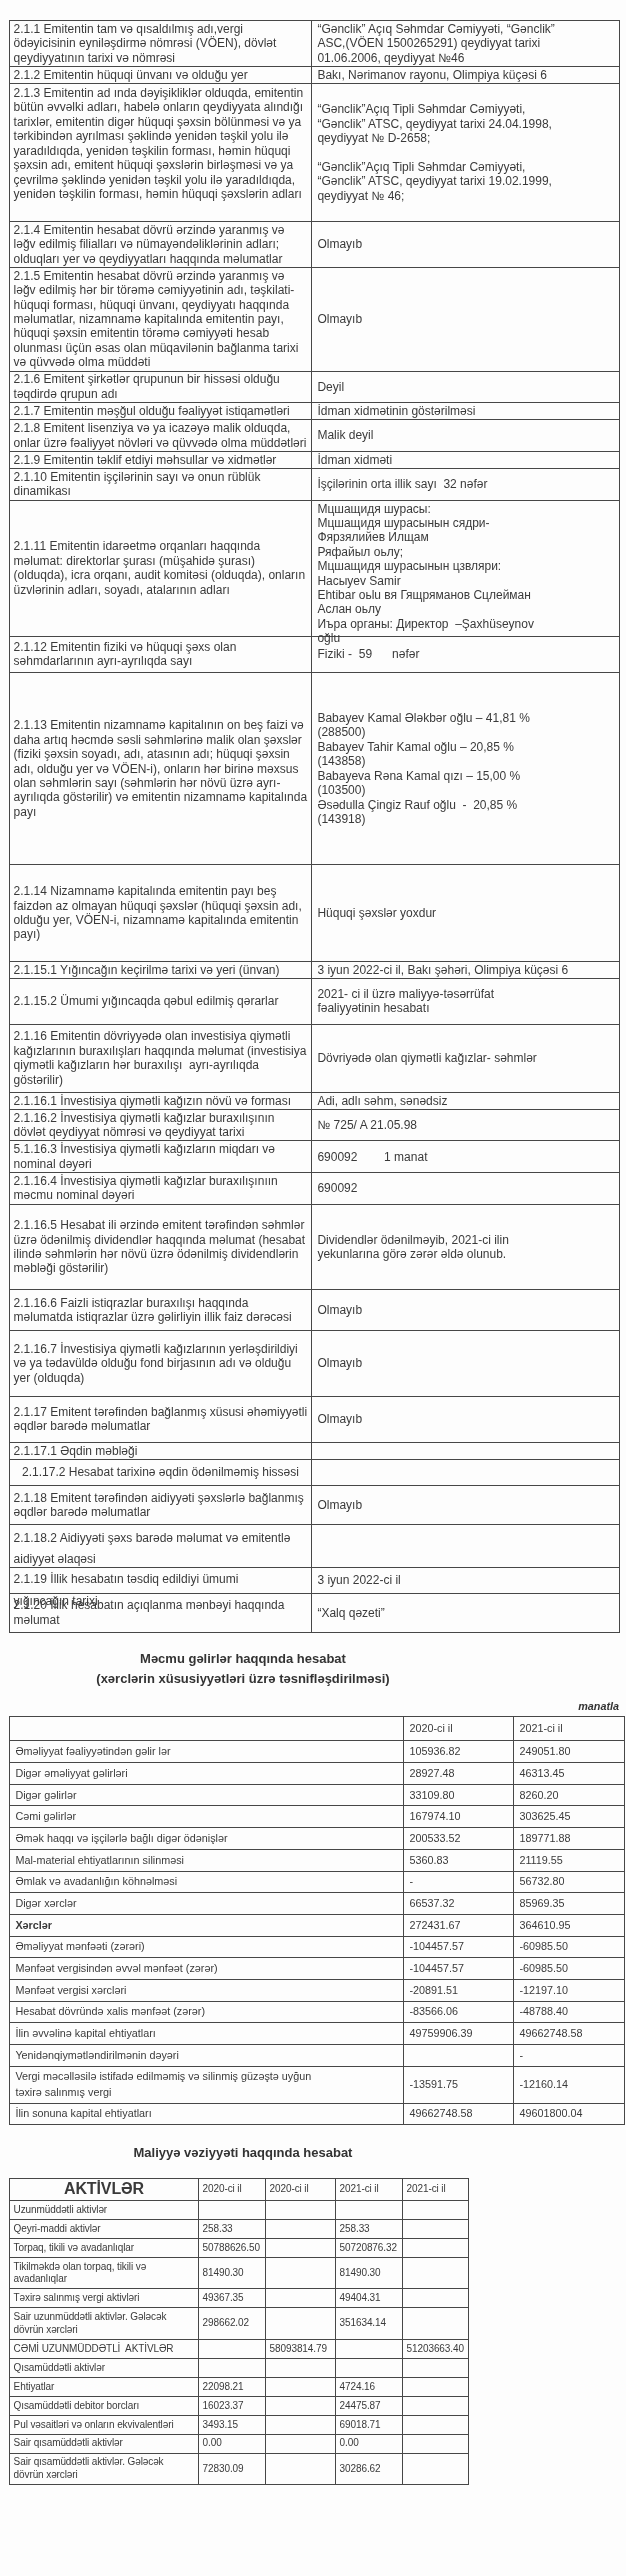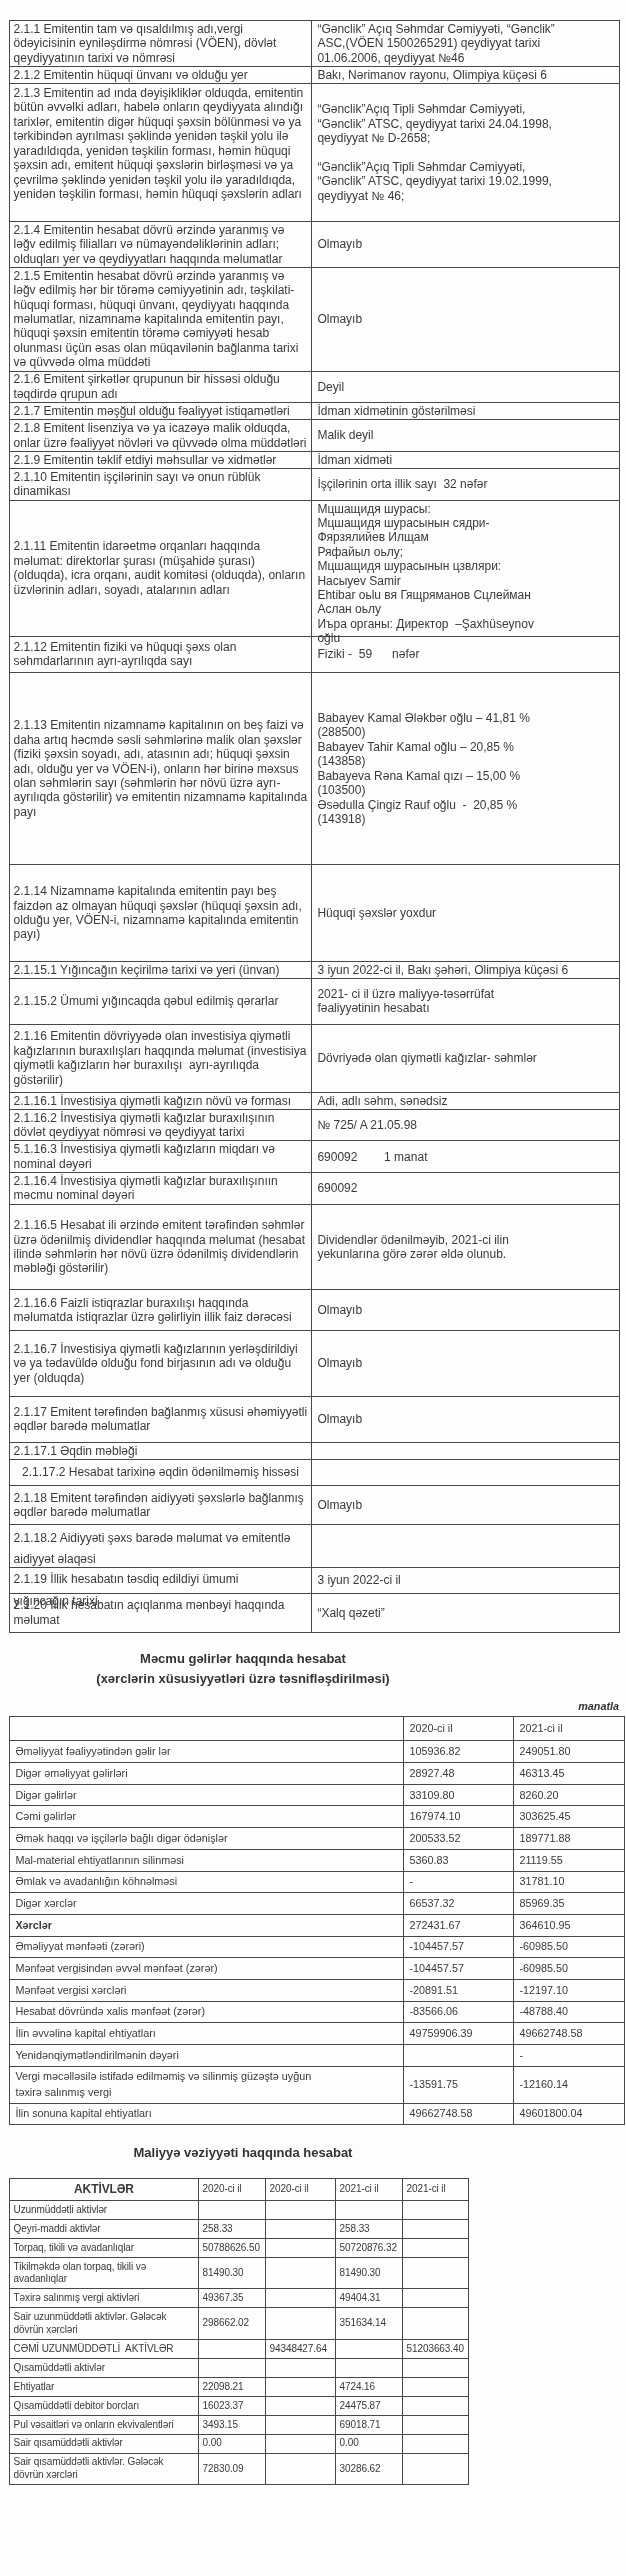--- a/index.html
+++ b/index.html
@@ -23,21 +23,21 @@
   .manat{width:619px;text-align:right;font-style:italic;font-weight:bold;font-size:10.8px;margin-top:11px;color:#333;}
   
   .income{width:615px;margin:4.5px 0 0 9px;font-size:10.8px;line-height:15.3px;border:1.8px solid #474747;}
   .income td{border:0.9px solid #474747;padding:2.7px 5.4px;vertical-align:middle;white-space:pre-wrap;}
   .income td.hd{height:18px;}
   
   .bal-title{margin-top:18px;}
   .balance{width:458px;margin:14.4px 0 0 9px;font-size:10px;line-height:12.6px;border:1.8px solid #474747;}
   .balance td{border:0.9px solid #474747;padding:2.7px 3.6px;vertical-align:middle;white-space:pre-wrap;letter-spacing:-0.1px;}
   .balance td.hd{height:16px;}
-  .balance td.aktiv-hd{text-align:center;font-weight:bold;font-size:12px;}
+  .balance td.aktiv-hd{text-align:center;font-weight:bold;font-size:16px;}
   .bold{font-weight:bold;}
 </style>
 </head>
 <body>
 
 <div>
 
   <table class="info">
     <colgroup>
         <col style="width:302px">
@@ -368,21 +368,21 @@
           <td>189771.88</td>
         </tr>
         <tr>
           <td>Mal-material ehtiyatlarının silinməsi</td>
           <td>5360.83</td>
           <td>21119.55</td>
         </tr>
         <tr>
           <td>Əmlak və avadanlığın köhnəlməsi</td>
           <td>-</td>
-          <td>31781.10</td>
+          <td>56732.80</td>
         </tr>
         <tr>
           <td>Digər xərclər</td>
           <td>66537.32</td>
           <td>85969.35</td>
         </tr>
         <tr>
           <td class="bold">Xərclər</td>
           <td>272431.67</td>
           <td>364610.95</td>
@@ -489,21 +489,21 @@
           <td>Sair uzunmüddətli aktivlər. Gələcək
 dövrün xərcləri</td>
           <td>298662.02</td>
           <td></td>
           <td>351634.14</td>
           <td></td>
         </tr>
         <tr>
           <td>CƏMİ UZUNMÜDDƏTLİ  AKTİVLƏR</td>
           <td></td>
-          <td>94348427.64</td>
+          <td>58093814.79</td>
           <td></td>
           <td>51203663.40</td>
         </tr>
         <tr>
           <td>Qısamüddətli aktivlər</td>
           <td></td>
           <td></td>
           <td></td>
           <td></td>
         </tr>

